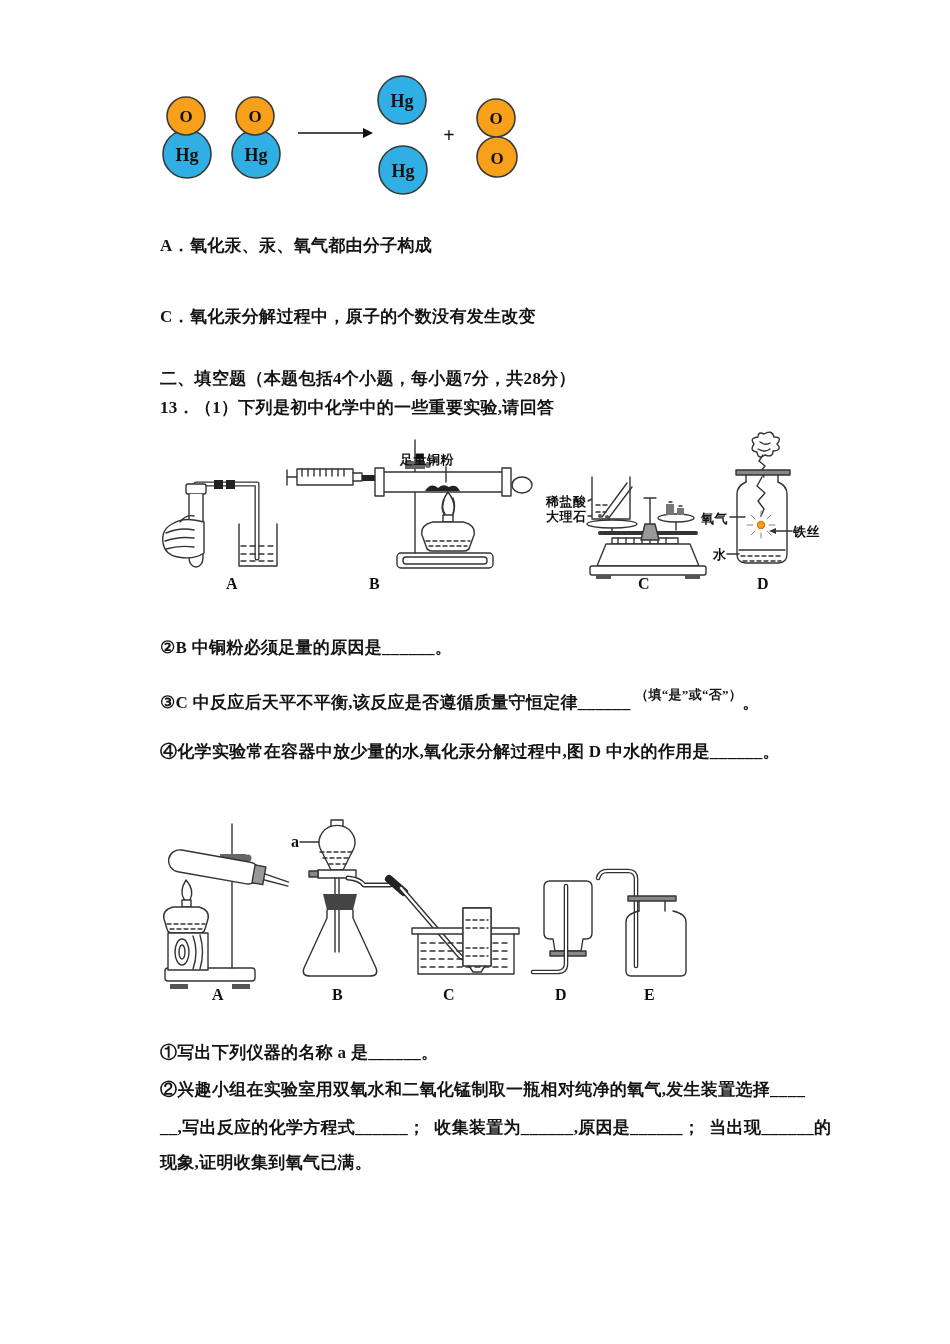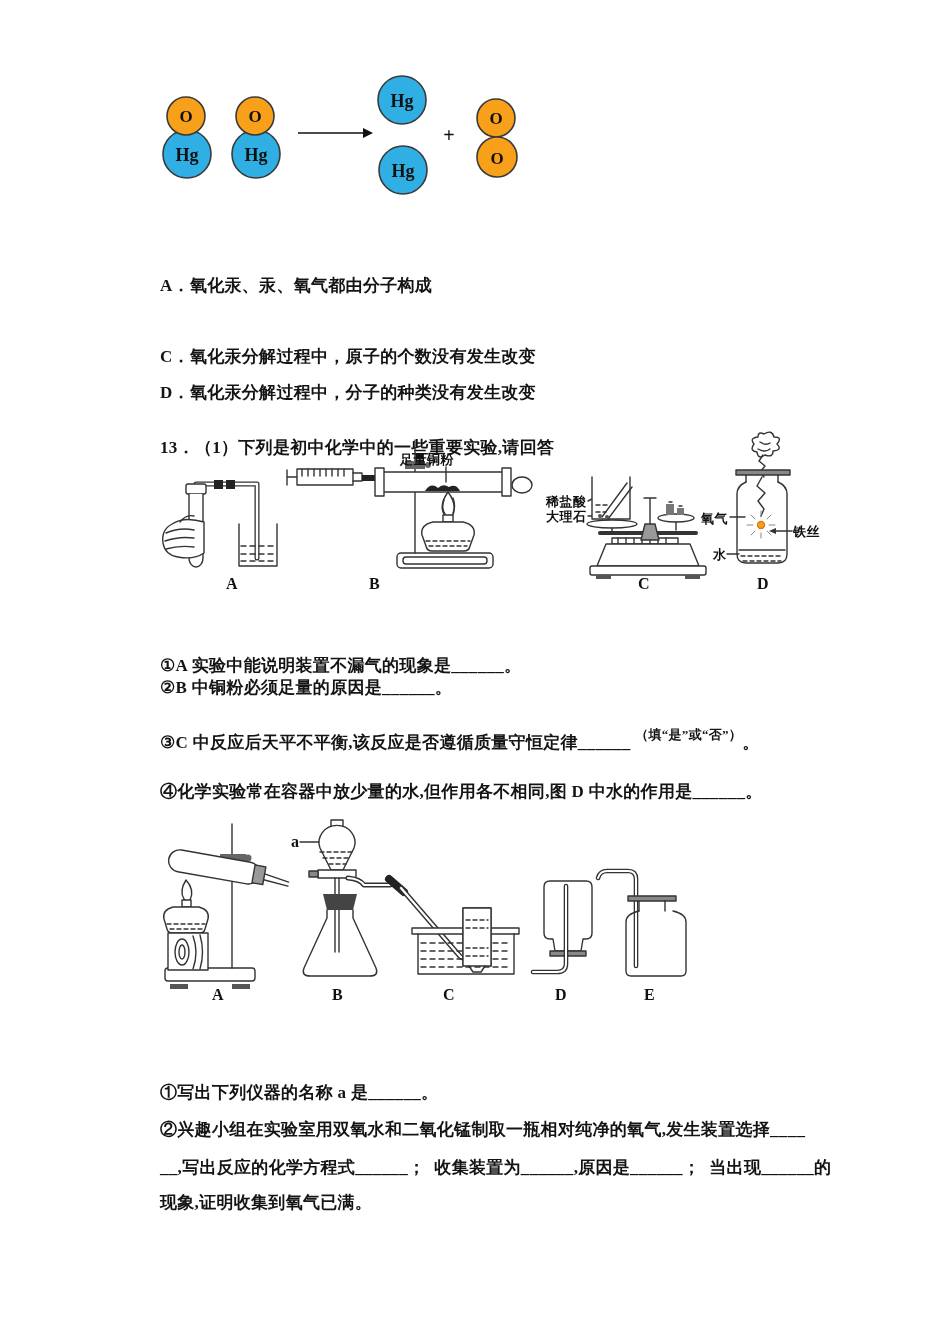--- a/index.html
+++ b/index.html
@@ -3,21 +3,21 @@
 <meta charset="utf-8">
 <style>
   html,body { margin:0; padding:0; background:#ffffff; }
   .page {
     position:relative; width:950px; height:1344px; background:#ffffff;
     font-family:"Liberation Serif","DejaVu Serif",serif; color:#141414;
     overflow:hidden;
   }
   .line {
     position:absolute; left:160px; font-size:17px; font-weight:700;
-    white-space:pre-wrap; letter-spacing:0.3px; line-height:1.25;margin-top:40px;
+    white-space:pre-wrap; letter-spacing:0.3px; line-height:1.25;
   }
   .raised { position:relative; top:-9px; font-size:13px; }
   .fig { position:absolute; }
   svg text {
     font-family:"Liberation Serif","DejaVu Serif",serif;
     font-weight:700; fill:#111; stroke:none;
   }
   .app-label { font-size:16px; }
   .zh-label  { font-size:13px; letter-spacing:0.5px; }
   .atom-label { font-size:17px; font-weight:700; }
@@ -63,22 +63,22 @@
         <circle cx="341" cy="46" r="19" stroke="#3a3a3a" fill="#F9A01B"></circle>
         <circle cx="342" cy="85" r="20" stroke="#3a3a3a" fill="#F9A01B"></circle>
         <text x="341" y="52" text-anchor="middle" class="atom-label">O</text>
         <text x="342" y="92" text-anchor="middle" class="atom-label">O</text>
       </g>
     </g>
   </svg>
 
   <div class="line" style="top:235px">A．氧化汞、汞、氧气都由分子构成</div>
   <div class="line" style="top:306px">C．氧化汞分解过程中，原子的个数没有发生改变</div>
-  <div class="line" style="top:342px">D．氧化汞分解过程中，分子的种类没有发生改变</div>
-
+
+  <div class="line" style="top:368px">二、填空题（本题包括4个小题，每小题7分，共28分）</div>
   <div class="line" style="top:397px">13．（1）下列是初中化学中的一些重要实验,请回答</div>
 
   <svg class="fig" style="left:160px; top:428px;" width="670" height="165" viewBox="0 0 670 165">
     <g stroke="#333" stroke-width="1.4" fill="none" stroke-linecap="round" stroke-linejoin="round">
 
       <g>
         <path d="M36,62 V56 H97 V130" stroke="#333" stroke-width="5"></path>
         <path d="M36,62 V56 H97 V130" stroke="#ffffff" stroke-width="2.4"></path>
         <rect x="54" y="52" width="9" height="9" fill="#222" stroke="none"></rect>
         <rect x="66" y="52" width="9" height="9" fill="#222" stroke="none"></rect>
@@ -172,24 +172,23 @@
         <text x="633" y="108" class="zh-label">铁丝</text>
         <path d="M632,103 h-16"></path>
         <polygon points="616,100 609,103 616,106" fill="#333" stroke="none"></polygon>
         <text x="553" y="131" class="zh-label">水</text>
         <path d="M567,126 h12"></path>
         <text x="597" y="161" class="app-label">D</text>
       </g>
     </g>
   </svg>
 
-  <div class="line" style="top:615px">①A 实验中能说明装置不漏气的现象是______。</div>
   <div class="line" style="top:637px">②B 中铜粉必须足量的原因是______。</div>
   <div class="line" style="top:692px"><span>③C 中反应后天平不平衡,该反应是否遵循质量守恒定律______ </span><span class="raised">（填“是”或“否”）</span><span>。</span></div>
-  <div class="line" style="top:741px">④化学实验常在容器中放少量的水,但作用各不相同,图 D 中水的作用是______。</div>
+  <div class="line" style="top:741px">④化学实验常在容器中放少量的水,氧化汞分解过程中,图 D 中水的作用是______。</div>
 
   <svg class="fig" style="left:160px; top:816px;" width="530" height="195" viewBox="0 0 530 195">
     <g stroke="#333" stroke-width="1.4" fill="none" stroke-linecap="round" stroke-linejoin="round">
 
       <g>
         <path d="M72,8 V152"></path>
         <rect x="5" y="152" width="90" height="13" rx="3"></rect>
         <rect x="10" y="168" width="18" height="5" fill="#555" stroke="none"></rect>
         <rect x="72" y="168" width="18" height="5" fill="#555" stroke="none"></rect>
         <rect x="60" y="38" width="26" height="9" fill="#666" stroke="none"></rect>

